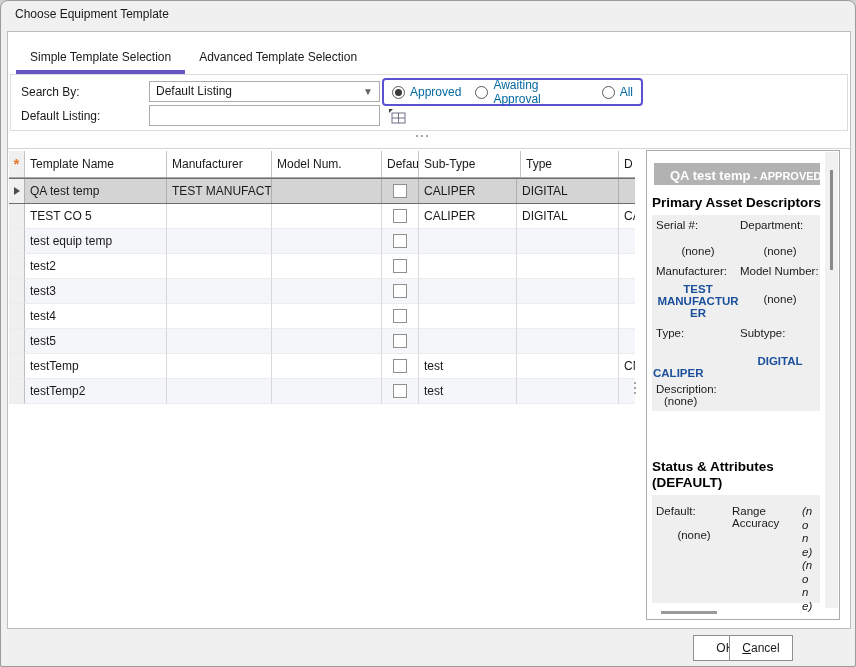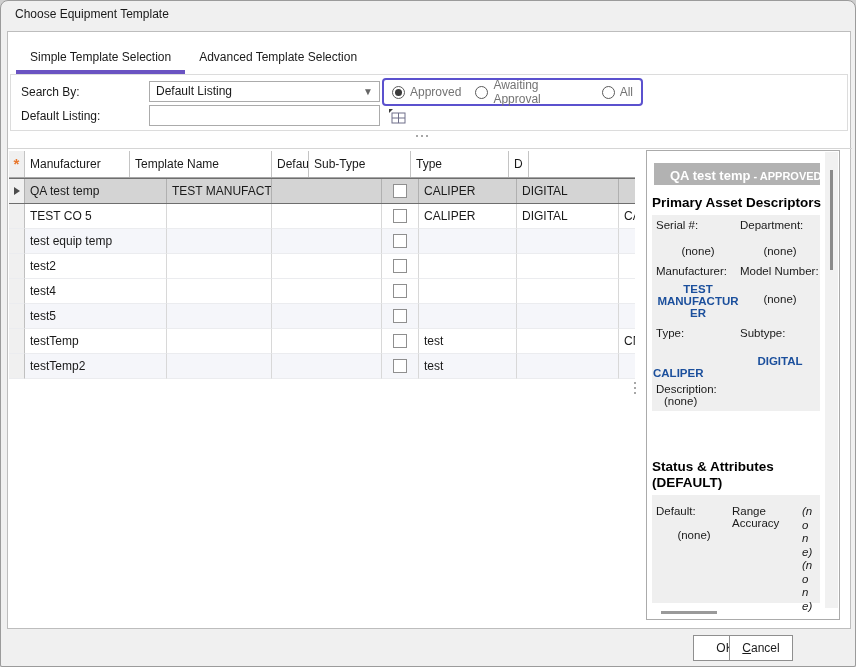--- a/index.html
+++ b/index.html
@@ -33,21 +33,21 @@
   .textinput {
     position:absolute; left:138px; top:30px; width:231px; height:21px;
     border:1px solid #ababab; background:#fff; font-size:12px; padding:0 5px;
     font-family:"Liberation Sans", sans-serif;
   }
   .radiogroup {
     position:absolute; left:371px; top:3px; width:261px; height:28px;
     border:2px solid #5b51ce; border-radius:4px; background:#fff;
     display:flex; align-items:center; padding:0 8px; gap:14px;
   }
-  .radio { display:flex; align-items:center; gap:5px; font-size:12px; color:#737373; }
+  .radio { display:flex; align-items:center; gap:5px; font-size:12px; color:#0369a1; }
   .radio .circle {
     width:13px; height:13px; border:1px solid #5a5a5a; border-radius:50%;
     background:#fff; position:relative; flex:0 0 auto;
   }
   .radio.selected .circle::after {
     content:""; position:absolute; left:2px; top:2px; width:7px; height:7px;
     border-radius:50%; background:#3a3a3a;
   }
   .grid-icon { position:absolute; left:380px; top:76px; width:18px; height:16px; }
   
@@ -157,22 +157,23 @@
         <i></i>
         <i></i>
       </div>
     <div class="pane-split-line"></div>
 
     <div class="grid">
       <div class="hrow">
         <div class="cell c0">
             <span class="star">*</span>
           </div>
+        <div class="cell c1">Template Name</div>
         <div class="cell c2">Manufacturer</div>
-        <div class="cell c1">Template Name</div>
+        <div class="cell c3">Model Num.</div>
         <div class="cell c4" style="line-height:26px;display:block;">Defau</div>
         <div class="cell c6">Sub-Type</div>
         <div class="cell c5">Type</div>
         <div class="cell c7">D</div>
       </div>
 
       <div class="trow selected">
         <div class="cell c0">
             <span class="marker-tri"></span>
           </div>
@@ -219,20 +220,32 @@
         <div class="cell c2"></div>
         <div class="cell c3"></div>
         <div class="cell c4">
             <span class="checkbox"></span>
           </div>
         <div class="cell c5"></div>
         <div class="cell c6"></div>
         <div class="cell c7"></div>
       </div>
 
+      <div class="trow alt">
+        <div class="cell c0"></div>
+        <div class="cell c1">test3</div>
+        <div class="cell c2"></div>
+        <div class="cell c3"></div>
+        <div class="cell c4">
+            <span class="checkbox"></span>
+          </div>
+        <div class="cell c5"></div>
+        <div class="cell c6"></div>
+        <div class="cell c7"></div>
+      </div>
 
       <div class="trow">
         <div class="cell c0"></div>
         <div class="cell c1">test4</div>
         <div class="cell c2"></div>
         <div class="cell c3"></div>
         <div class="cell c4">
             <span class="checkbox"></span>
           </div>
         <div class="cell c5"></div>

